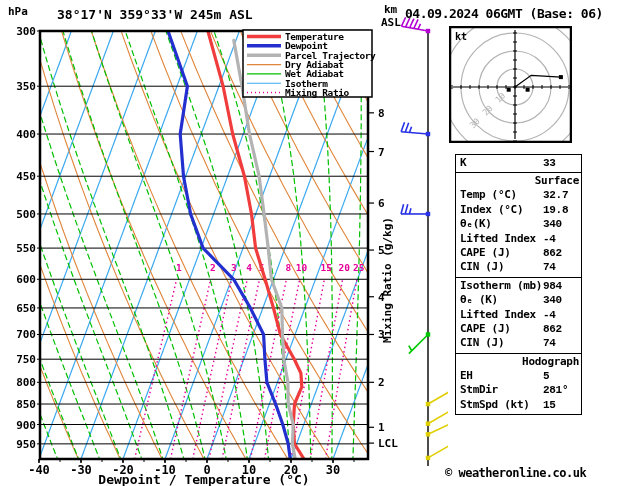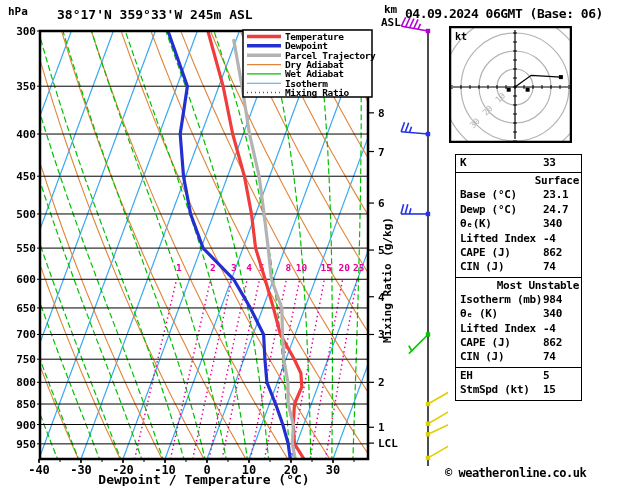--- a/index.html
+++ b/index.html
@@ -7,21 +7,21 @@
        font-family:"DejaVu Sans Mono",monospace;}
   svg text{font-family:"DejaVu Sans Mono",monospace;}
   #skewt{position:absolute;left:0;top:0;}
   #hodo{position:absolute;left:449px;top:26px;}
   #date{position:absolute;left:405px;top:6px;width:224px;font:700 13px "DejaVu Sans Mono",monospace;letter-spacing:-0.5px;white-space:nowrap;}
   #tables{position:absolute;left:455px;top:155px;width:127px;}
   .tbox{border:1px solid #000;background:#fff;margin-top:-1px;padding:1px 2px 2px 4px;}
   .ttitle{text-align:right;font:700 11px/14px "DejaVu Sans Mono",monospace;letter-spacing:-0.3px;}
   .trow{display:flex;font:700 11px/14.4px "DejaVu Sans Mono",monospace;letter-spacing:-0.3px;}
   .tl{flex:1;white-space:nowrap;}
-  .tv{width:36px;white-space:nowrap;}
+  .tv{width:36px;white-space:nowrap;font-family:Liberation Mono, monospace;}
   #copyright{position:absolute;left:445px;top:466px;font:700 12px "DejaVu Sans Mono",monospace;letter-spacing:-0.5px;text-align:right;}
 </style>
 </head>
 <body>
 
 <div id="app">
   <svg id="skewt" width="448" height="486">
       <defs>
         <clipPath id="plotclip">
           <rect x="40" y="31" width="328" height="428"></rect>
@@ -364,46 +364,45 @@
   <div id="tables">
     <div class="tbox">
       <div class="trow">
           <span class="tl">K</span>
           <span class="tv">33</span>
         </div>
     </div>
     <div class="tbox">
       <div class="ttitle">Surface</div>
       <div class="trow">
-          <span class="tl">Base (°C)</span>
-          <span class="tv">23.1</span>
-        </div>
-      <div class="trow">
-          <span class="tl">Dewp (°C)</span>
-          <span class="tv">24.7</span>
+          <span class="tl">Temp (°C)</span>
+          <span class="tv">32.7</span>
+        </div>
+      <div class="trow">
+          <span class="tl">Index (°C)</span>
+          <span class="tv">19.8</span>
         </div>
       <div class="trow">
           <span class="tl">θₑ(K)</span>
           <span class="tv">340</span>
         </div>
       <div class="trow">
           <span class="tl">Lifted Index</span>
           <span class="tv">-4</span>
         </div>
       <div class="trow">
           <span class="tl">CAPE (J)</span>
           <span class="tv">862</span>
         </div>
       <div class="trow">
           <span class="tl">CIN (J)</span>
           <span class="tv">74</span>
         </div>
     </div>
     <div class="tbox">
-      <div class="ttitle">Most Unstable</div>
       <div class="trow">
           <span class="tl">Isotherm (mb)</span>
           <span class="tv">984</span>
         </div>
       <div class="trow">
           <span class="tl">θₑ (K)</span>
           <span class="tv">340</span>
         </div>
       <div class="trow">
           <span class="tl">Lifted Index</span>
@@ -412,23 +411,28 @@
       <div class="trow">
           <span class="tl">CAPE (J)</span>
           <span class="tv">862</span>
         </div>
       <div class="trow">
           <span class="tl">CIN (J)</span>
           <span class="tv">74</span>
         </div>
     </div>
     <div class="tbox">
+      <div class="ttitle">Hodograph</div>
       <div class="trow">
           <span class="tl">EH</span>
           <span class="tv">5</span>
+        </div>
+      <div class="trow">
+          <span class="tl">StmDir</span>
+          <span class="tv">281°</span>
         </div>
       <div class="trow">
           <span class="tl">StmSpd (kt)</span>
           <span class="tv">15</span>
         </div>
     </div>
   </div>
 
   <div id="copyright">© weatheronline.co.uk</div>
 </div>

